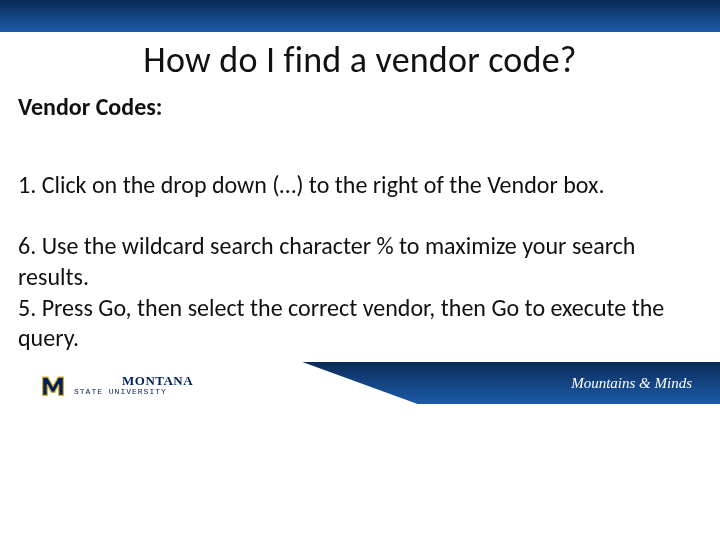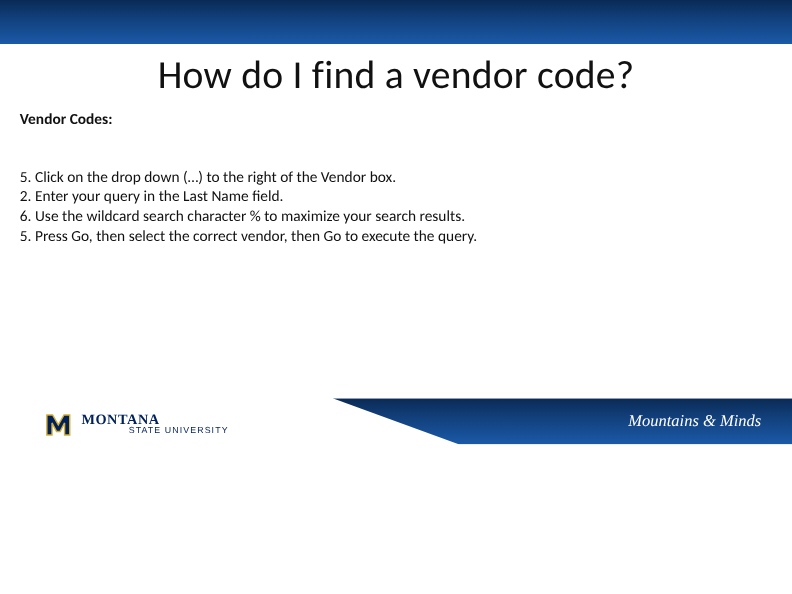--- a/index.html
+++ b/index.html
@@ -1,45 +1,45 @@
 <!DOCTYPE html>
 <html><head>
 <meta charset="utf-8">
 <style>
   * { margin: 0; padding: 0; box-sizing: border-box; }
   html, body { width: 720px; height: 540px; font-family: Calibri, "Segoe UI", Arial, sans-serif; background: #fff; }
   .slide { width: 720px; height: 404px; position: relative; display: flex; flex-direction: column; }
   .topbar { height: 40px; background: linear-gradient(to bottom, #0a2a55 0%, #123f7a 40%, #1a5aa8 100%); }
   .title { font-size: 36px; font-weight: 400; color: #111; text-align: center; padding: 6px 20px 10px 20px; letter-spacing: 0.2px; }
-  .body { padding: 0 18px; font-size: 14px; line-height: 1.28; color: #111; flex: 1; }
+  .body { padding: 0 18px; font-size: 24px; line-height: 1.28; color: #111; flex: 1; }
   .section { margin-bottom: 16px; }
   .bold { font-weight: 700; }
   .footer { height: 42px; position: relative; }
   .footer-grad { position: absolute; left: 0; right: 0; bottom: 0; height: 42px; background: linear-gradient(to bottom, #0a2a55 0%, #123f7a 40%, #1a5aa8 100%); clip-path: polygon(42% 0, 58% 100%, 100% 100%, 100% 0); }
   .footer-white { position: absolute; left: 0; bottom: 0; height: 42px; width: 100%; background: #fff; z-index: -1; }
   .logo-wrap { position: absolute; left: 40px; bottom: 6px; display: flex; align-items: center; gap: 8px; }
   .logo-m { width: 26px; height: 26px; }
-  .logo-text { font-family: "Times New Roman", serif; font-weight: 700; font-size: 13px; line-height: 1; color: #00205b; letter-spacing: 0.5px; }
-  .logo-sub { font-family: Liberation Sans, sans-serif; font-size: 8px; letter-spacing: 1px; color: #00205b; margin-left: 43px; }
+  .logo-text { font-family: "Times New Roman", serif; font-weight: 700; font-size: 13px; line-height: 1; color: #00205b; letter-spacing: 0.5px; margin-left: 48px; }
+  .logo-sub { font-family: Liberation Mono, monospace; font-size: 8px; letter-spacing: 1px; color: #00205b; }
   .tagline { position: absolute; right: 28px; bottom: 12px; color: #fff; font-family: "Times New Roman", serif; font-style: italic; font-size: 15px; font-weight: 500; }
 </style>
 </head>
 <body>
 
 <div class="slide">
   <div class="topbar"></div>
   <h1 class="title">How do I find a vendor code?</h1>
   <div class="body">
     <div class="section">
       <span class="bold">Vendor Codes:</span><br>
     </div>
     <div class="section">
       <br>
-      <span>5. Click on the drop down (…) to the right of the Vendor box.</span><br>
-      <span>2. Enter your query in the Last Name field.</span><br>
+      <span>1. Click on the drop down (…) to the right of the Vendor box.</span><br>
+      <br>
       <span>6. Use the wildcard search character % to maximize your search results.</span><br>
       <span>5. Press Go, then select the correct vendor, then Go to execute the query.</span>
     </div>
   </div>
   <div class="footer">
     <div class="footer-white"></div>
     <div class="footer-grad"></div>
     <div class="logo-wrap">
       <svg class="logo-m" viewBox="0 0 100 100">
         <path d="M10 90 L10 20 L30 20 L50 55 L70 20 L90 20 L90 90 L72 90 L72 48 L56 78 L44 78 L28 48 L28 90 Z" fill="#00205b"></path>

